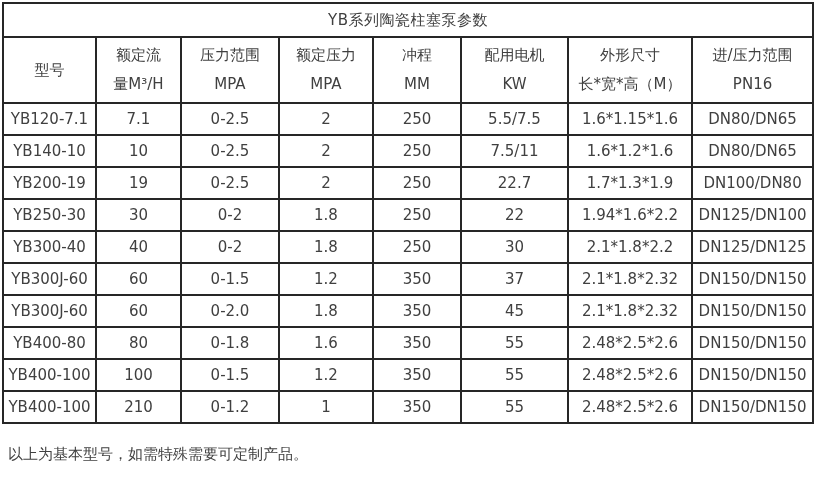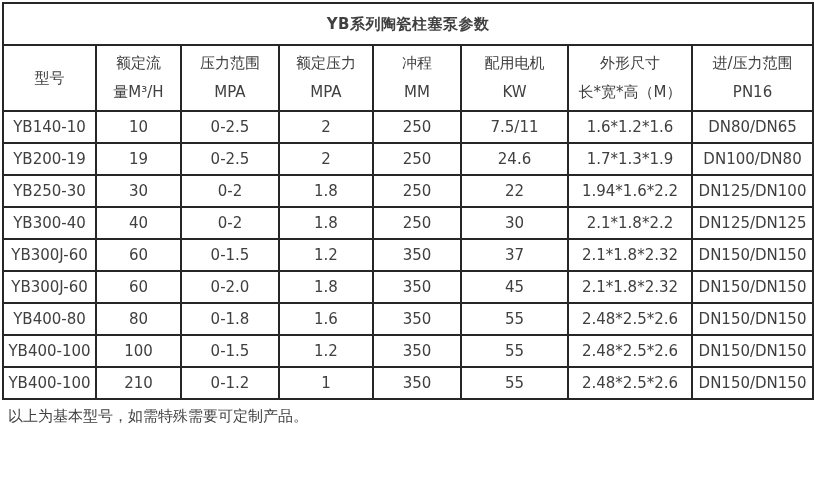--- a/index.html
+++ b/index.html
@@ -24,30 +24,29 @@
     text-align: center;
     vertical-align: middle;
     font-weight: normal;
     font-size: 15px;
     color: #404040;
     padding: 0 2px;
     overflow: hidden;
     white-space: nowrap;
   }
   tr.title-row th {
-    height: 42px;
+    height: 34px;
     font-size: 15px;
     letter-spacing: 0.5px;
-    font-weight: bold;
   }
   tr.header-row th { height: 66px; padding: 2px 1px; }
   .hline { line-height: 29px; font-size: 15px; }
   tbody td { height: 32px; }
   .footer-note {
-    margin: 7px 0 0 6px;
+    margin: 21px 0 0 6px;
     font-size: 15px;
     color: #404040;
     text-align: left;
   }
 </style>
 </head>
 <body>
 
 <div class="page">
   <table class="spec-table">
@@ -94,36 +93,46 @@
             <div class="hline">长*宽*高（M）</div>
           </th>
           <th>
             <div class="hline">进/压力范围</div>
             <div class="hline">PN16</div>
           </th>
         </tr>
     </thead>
     <tbody id="table-body">
         <tr>
+          <td>YB120-7.1</td>
+          <td>7.1</td>
+          <td>0-2.5</td>
+          <td>2</td>
+          <td>250</td>
+          <td>5.5/7.5</td>
+          <td>1.6*1.15*1.6</td>
+          <td>DN80/DN65</td>
+        </tr>
+        <tr>
           <td>YB140-10</td>
           <td>10</td>
           <td>0-2.5</td>
           <td>2</td>
           <td>250</td>
           <td>7.5/11</td>
           <td>1.6*1.2*1.6</td>
           <td>DN80/DN65</td>
         </tr>
         <tr>
           <td>YB200-19</td>
           <td>19</td>
           <td>0-2.5</td>
           <td>2</td>
           <td>250</td>
-          <td>24.6</td>
+          <td>22.7</td>
           <td>1.7*1.3*1.9</td>
           <td>DN100/DN80</td>
         </tr>
         <tr>
           <td>YB250-30</td>
           <td>30</td>
           <td>0-2</td>
           <td>1.8</td>
           <td>250</td>
           <td>22</td>

